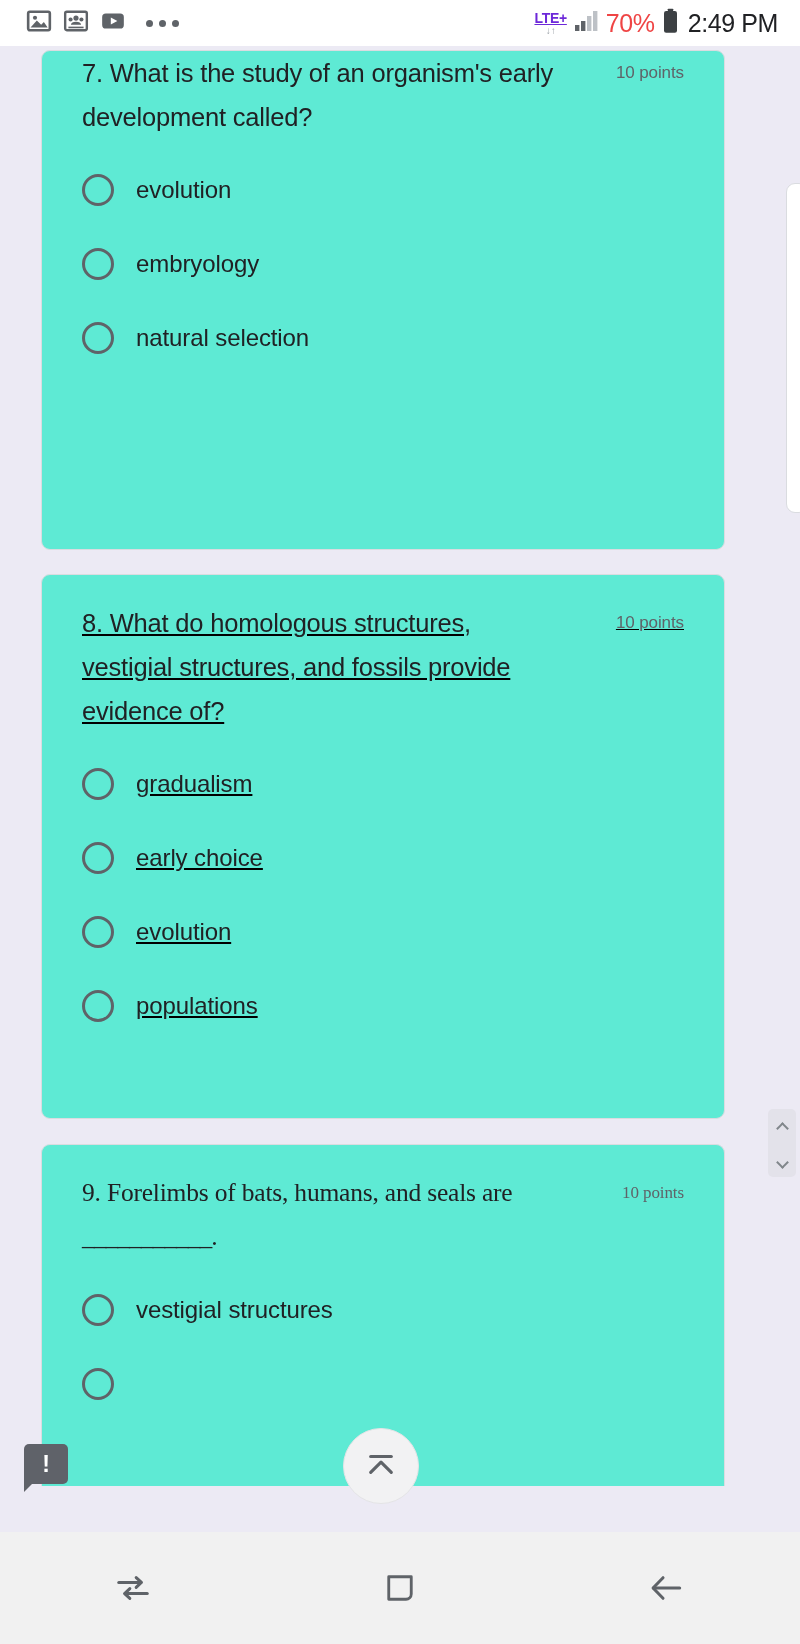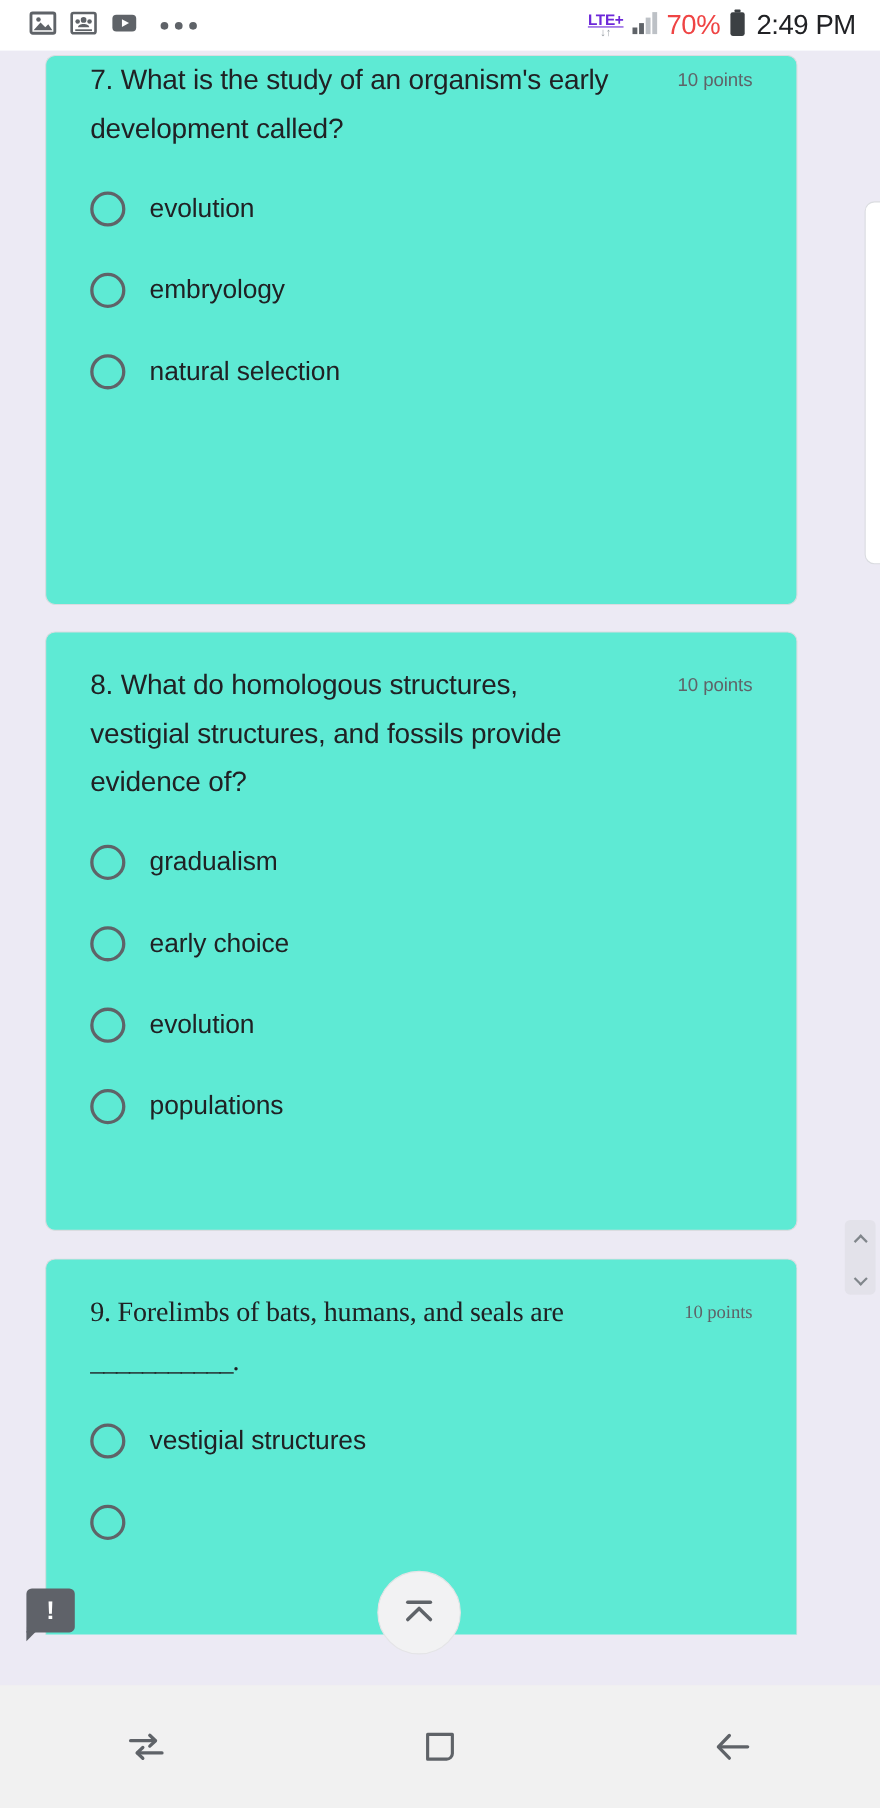--- a/index.html
+++ b/index.html
@@ -332,21 +332,21 @@
         <span class="radio"></span>
         <span class="option-label">embryology</span>
       </div>
       <div class="option-row">
         <span class="radio"></span>
         <span class="option-label">natural selection</span>
       </div>
     </div>
   </div>
 
-  <div class="card" style="top:528px; height:545px;">
+  <div class="card" style="top:528px; height:545px;text-decoration:underline;">
     <div class="q-header" style="padding-top:26px;">
       <div class="q-title">8. What do homologous structures, vestigial structures, and fossils provide evidence of?</div>
       <div class="q-points">10 points</div>
     </div>
     <div class="options">
       <div class="option-row">
         <span class="radio"></span>
         <span class="option-label">gradualism</span>
       </div>
       <div class="option-row">

